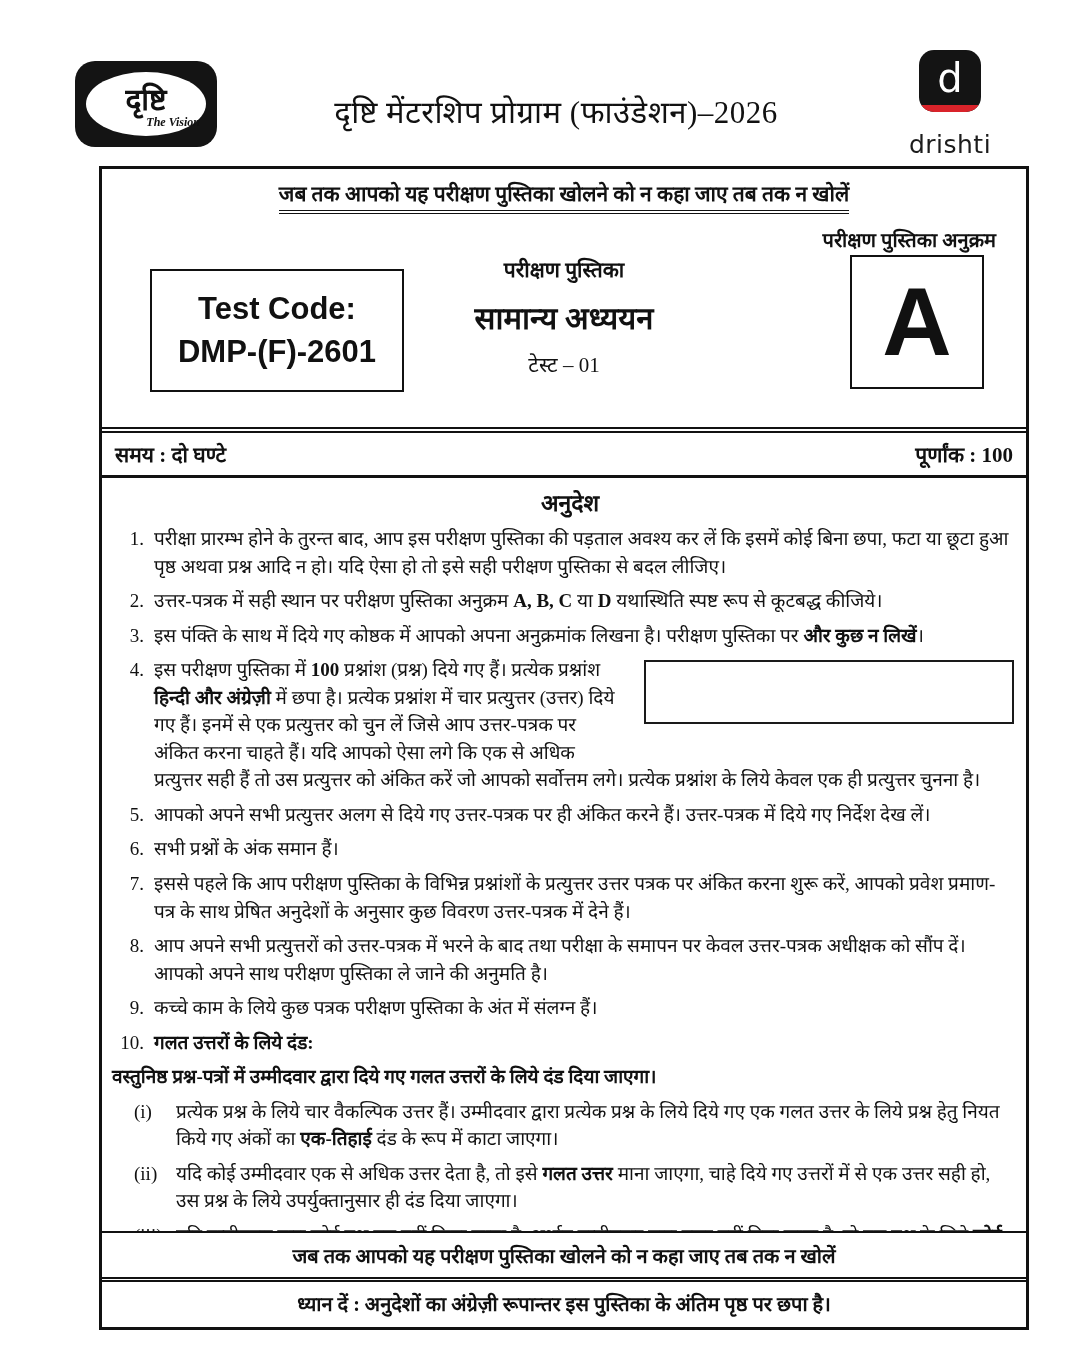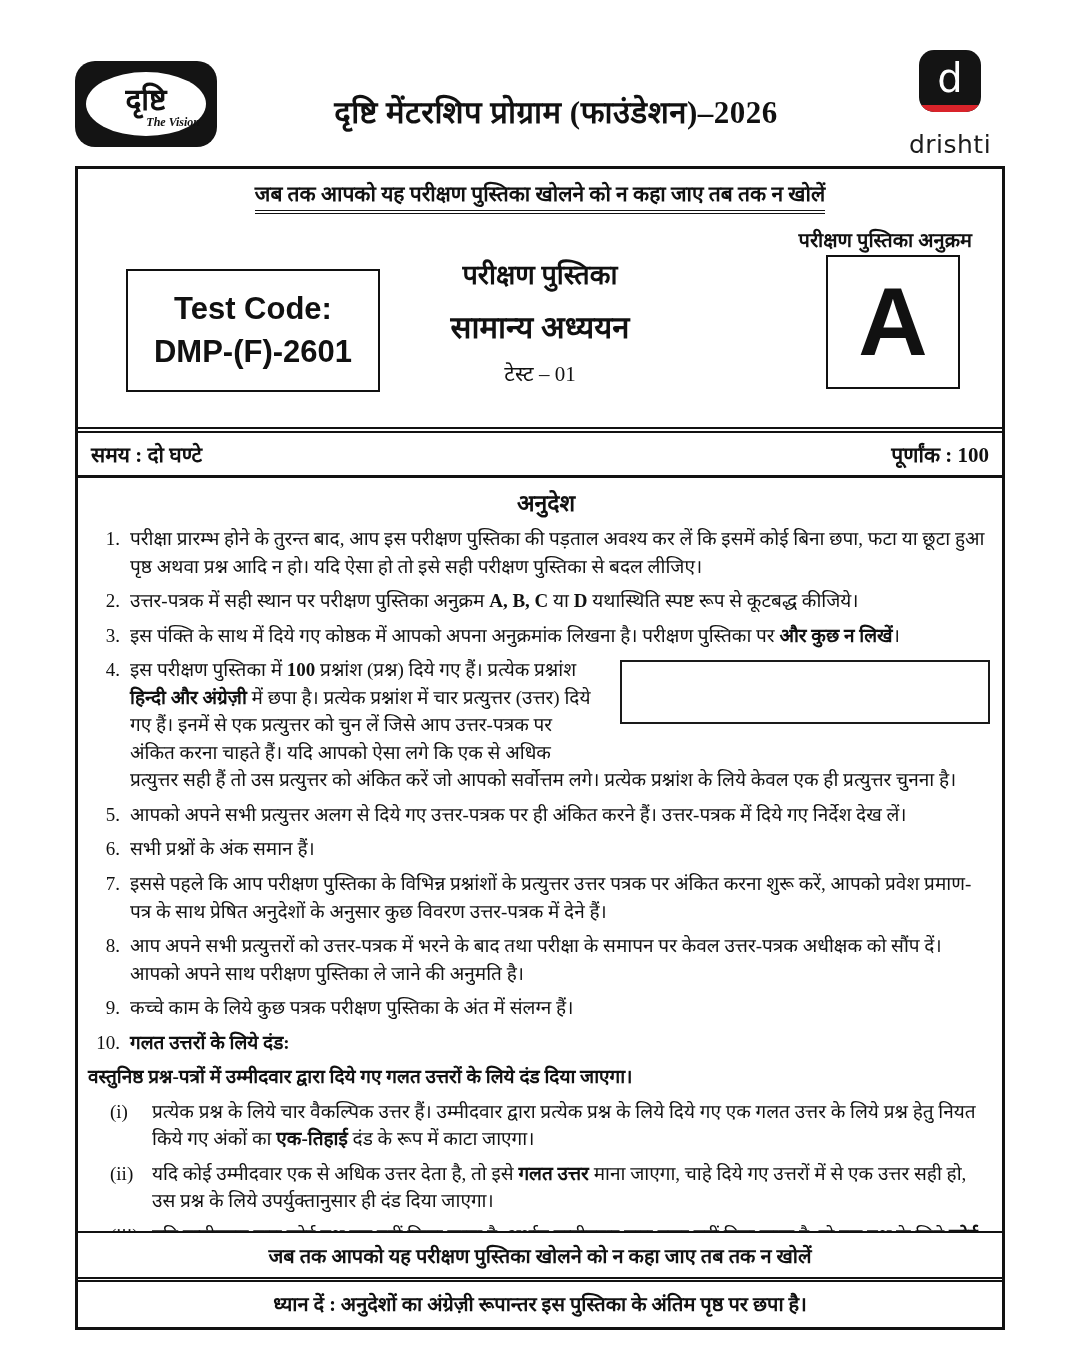--- a/index.html
+++ b/index.html
@@ -6,41 +6,41 @@
   html,body { background:#e8e8e8; }
   body { width:1080px; font-family:"Liberation Serif","DejaVu Serif",serif; color:#111; }
   .page { width:1080px; height:1346px; background:#fff; padding:50px 75px 14px; position:relative; }
 
   
   .header { height:108px; display:flex; align-items:center; justify-content:space-between; margin-bottom:8px; }
   .vision-logo { width:142px; height:86px; background:#141414; border-radius:20px; display:flex; align-items:center; justify-content:center; flex:none; }
   .vision-ellipse { width:120px; height:64px; background:#fff; border-radius:50%; position:relative; display:flex; align-items:center; justify-content:center; }
   .vision-hindi { font-weight:bold; font-size:30px; line-height:1; color:#111; margin-top:-8px; }
   .vision-sub { position:absolute; right:6px; bottom:6px; font-style:italic; font-size:12px; font-weight:bold; color:#111; font-family:"Liberation Serif",serif; }
-  .main-title { flex:1; text-align:center; font-size:31px; font-weight:bold; letter-spacing:0.5px; padding:0 10px; margin-top:13px; }
+  .main-title { flex:1; text-align:center; font-size:31px; font-weight:normal; letter-spacing:0.5px; padding:0 10px; margin-top:13px; }
   .drishti-logo { width:110px; flex:none; display:flex; flex-direction:column; align-items:center; }
   .d-badge { width:62px; height:62px; background:#141414; border-radius:15px; position:relative; overflow:hidden; display:flex; align-items:center; justify-content:center; }
   .d-letter { color:#fff; font-family:"DejaVu Sans","Liberation Sans",sans-serif; font-size:40px; line-height:1; margin-top:-6px; }
   .d-strip { position:absolute; bottom:0; left:0; width:100%; height:7px; }
   .d-name { font-family:"DejaVu Sans","Liberation Sans",sans-serif; font-size:25px; color:#1c1c1c; margin-top:18px; letter-spacing:0.5px; }
 
   
-  .sheet { width:930px; height:1164px; border:3px solid #111; display:flex; flex-direction:column; }
+  .sheet { width:930px; height:1164px; border:3px solid #111; display:flex; flex-direction:column;margin-left:24px; }
   .content { flex:1 1 auto; overflow:hidden; }
 
   .top-banner { text-align:center; padding:10px 0 4px; }
   .top-banner span { display:inline-block; font-weight:bold; font-size:21px; border-bottom:4px double #111; padding-bottom:3px; }
 
   .series-label { text-align:right; font-weight:bold; font-size:20px; padding:8px 30px 0; }
 
   .code-row { position:relative; height:168px; margin-top:2px; }
   .test-code-box { position:absolute; left:48px; top:14px; width:254px; border:2.5px solid #111; text-align:center; padding:16px 6px;
                    font-family:"Liberation Sans","DejaVu Sans",sans-serif; font-weight:bold; font-size:31px; line-height:1.4; }
   .booklet-titles { position:absolute; left:290px; right:290px; top:0; text-align:center; }
-  .booklet-kind { font-weight:bold; font-size:27px; }
+  .booklet-kind { font-weight:bold; font-size:21px; }
   .booklet-subject { font-weight:bold; font-size:31px; margin:13px 0 12px; }
   .booklet-test { font-weight:normal; font-size:21px; }
   .series-box { position:absolute; right:42px; top:0; width:134px; height:134px; border:2.5px solid #111; display:flex; align-items:center; justify-content:center; }
   .series-box span { font-family:"Liberation Sans","DejaVu Sans",sans-serif; font-weight:bold; font-size:96px; line-height:1; }
 
   .meta-row { border-top:6px double #111; border-bottom:3px solid #111; display:flex; justify-content:space-between;
               font-weight:bold; font-size:21px; padding:7px 13px; margin-top:4px; }
 
   .instr-heading { text-align:center; font-weight:bold; font-size:23px; margin:8px 0 7px;padding-left:12px; }
 

